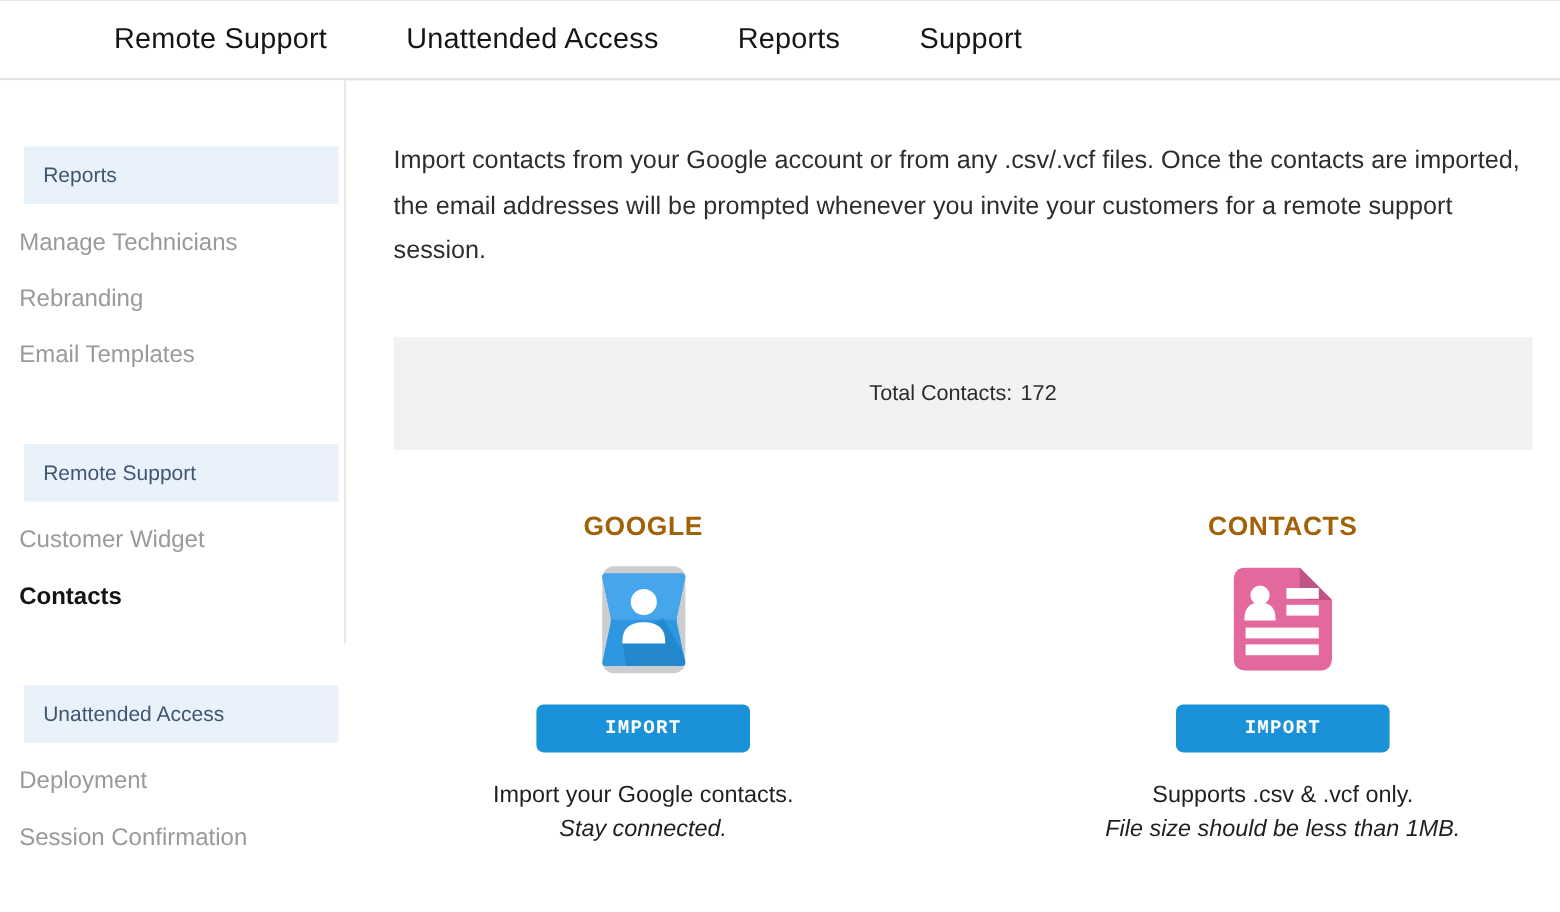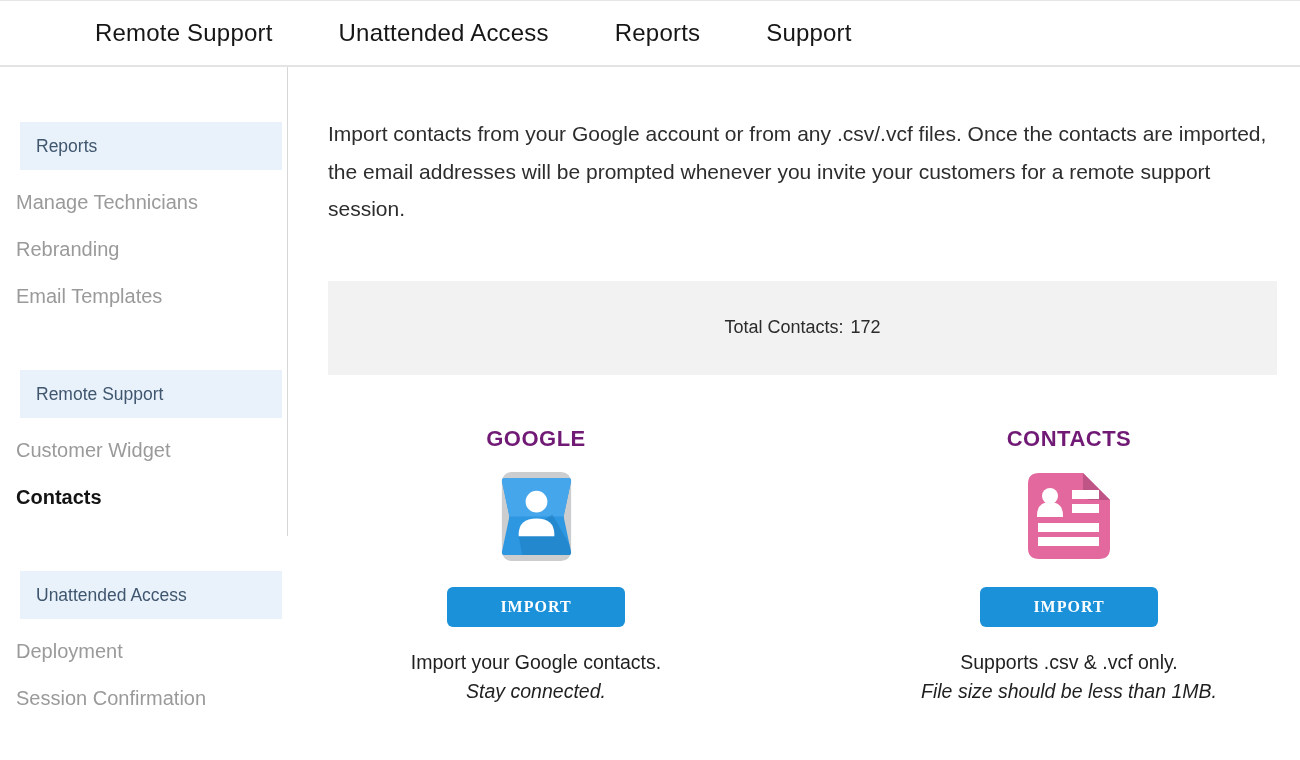--- a/index.html
+++ b/index.html
@@ -30,24 +30,24 @@
   
   .main { flex:1; padding:48px 23px 0 40px; min-width:0; }
   .intro { font-size:21px; line-height:37.5px; color:#2d2d2d; max-width:955px; }
   .banner { margin-top:53px; height:94px; background:#f2f2f2;
             display:flex; align-items:center; justify-content:center;
             font-size:18px; color:#2b2b2b; }
   .banner .num { margin-left:7px; }
 
   .cards { margin-top:51px; display:flex; justify-content:space-between; }
   .card { width:416px; text-align:center; }
-  .card h3 { font-size:22px; font-weight:bold; color:#701a75; letter-spacing:0.5px; line-height:26px; }
+  .card h3 { font-size:22px; font-weight:bold; color:#a16207; letter-spacing:0.5px; line-height:26px; }
   .icon-wrap { margin-top:17px; height:95px; display:flex; align-items:center; justify-content:center; }
   .import-btn { margin-top:23px; width:178px; height:40px; background:#1b91d9; color:#fff;
-                border:none; border-radius:6px; font-family:Liberation Serif, serif;
+                border:none; border-radius:6px; font-family:Liberation Mono, monospace;
                 font-size:16px; font-weight:bold; letter-spacing:1px; cursor:pointer; }
   .caption { margin-top:21px; font-size:19.5px; line-height:29.5px; color:#1f1f1f; }
   .caption em { font-style:italic; }
 </style>
 </head>
 <body>
 
 <div class="page">
 
   <header class="topnav">

